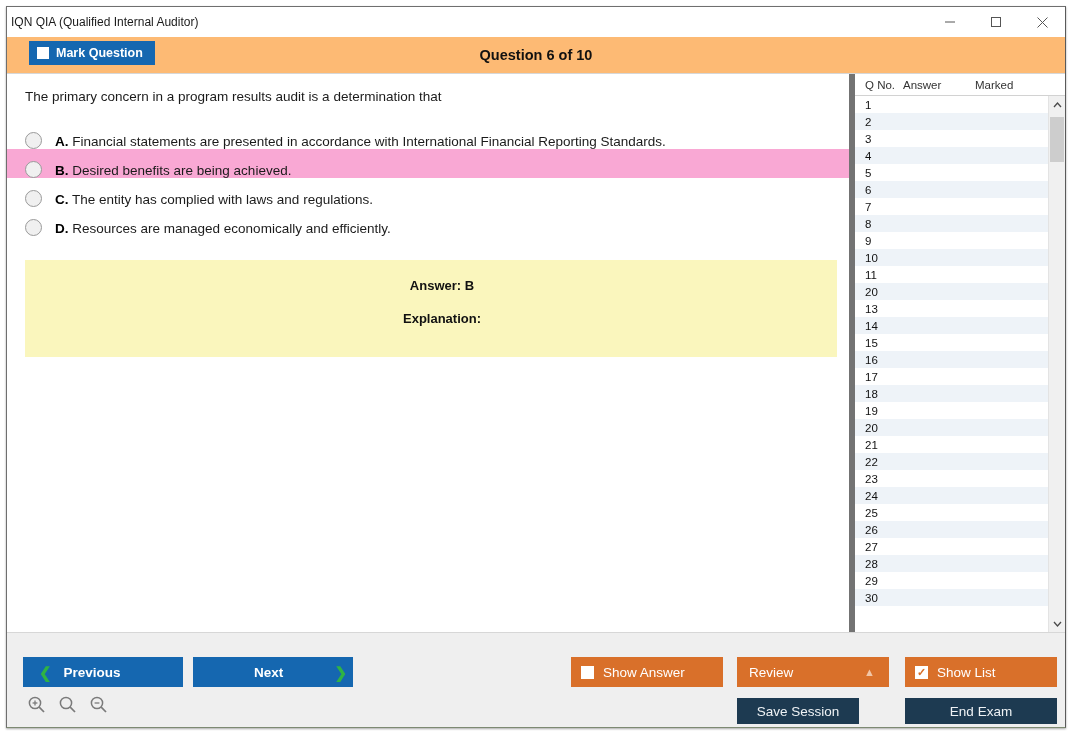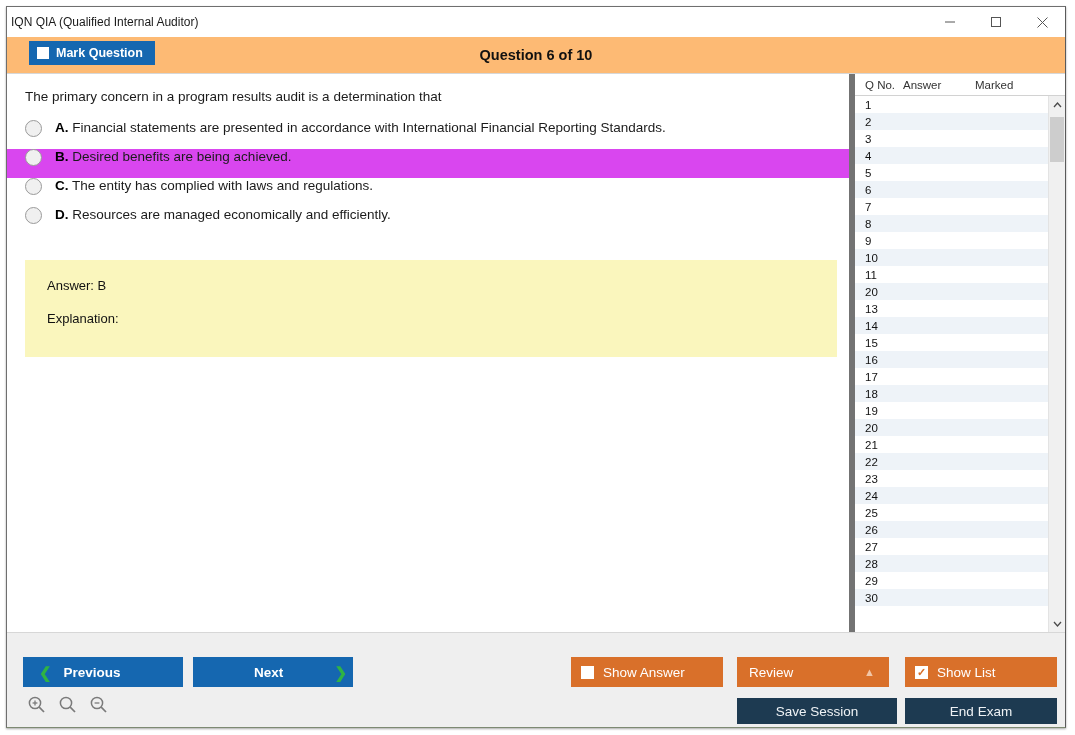--- a/index.html
+++ b/index.html
@@ -111,26 +111,26 @@
     font-size: 13.5px;
     color: #1b1b1b;
     padding: 14px 18px 0 18px;
     line-height: 1.3;
   }
   #options-list {
     margin-top: 14px;
   }
   .option-row {
     display: flex;
-    align-items: flex-start;
+    align-items: flex-end;
     height: 29px;
     padding-left: 18px;
     cursor: pointer;
   }
-  .option-row.selected { background: #d946ef; }
+  .option-row.selected { background: #f9a8d4; }
   .radio {
     width: 17px; height: 17px;
     border-radius: 50%;
     border: 1px solid #9a9a9a;
     background: #f0f0f0;
     flex: 0 0 auto;
     margin-right: 13px;
   }
   .option-label {
     font-size: 13.5px;
@@ -141,23 +141,24 @@
 
   #answer-panel {
     margin: 24px 18px 0 18px;
     width: 812px;
     height: 97px;
     background: #faf6bd;
     padding: 18px 0 0 22px;
   }
   #answer-panel .line {
     font-size: 13px;
-    font-weight: normal;
+    font-weight: bold;
     color: #111;
     margin-bottom: 18px;
+    text-align: center;
   }
 
   
   #list-pane {
     flex: 1 1 auto;
     background: #ffffff;
     display: flex;
     flex-direction: column;
     min-width: 0;
   }
@@ -259,21 +260,21 @@
   #btn-review { left: 730px; top: 24px; width: 152px; height: 30px; padding-left: 12px; }
   #btn-review .review-caret { margin-left:auto; margin-right:14px; color:#f2c6a6; font-size:11px; }
 
   #btn-show-list { left: 898px; top: 24px; width: 152px; height: 30px; padding-left: 10px; }
   #btn-show-list .chk-on {
     width:13px; height:13px; background:#fff; margin-right:9px; flex:0 0 auto;
     display:flex; align-items:center; justify-content:center;
     color:#d9702a; font-size:11px; font-weight:bold; line-height:1;
   }
 
-  #btn-save-session { left: 730px; top: 65px; width: 160px; height: 26px; }
+  #btn-save-session { left: 730px; top: 65px; width: 122px; height: 26px; }
   #btn-end-exam     { left: 898px; top: 65px; width: 152px; height: 26px; }
 
   #zoom-controls {
     position: absolute;
     left: 20px; top: 62px;
     display: flex;
     align-items: center;
     gap: 12px;
   }
   .zoom-btn { cursor: pointer; color:#7a7a7a; display:flex; }

